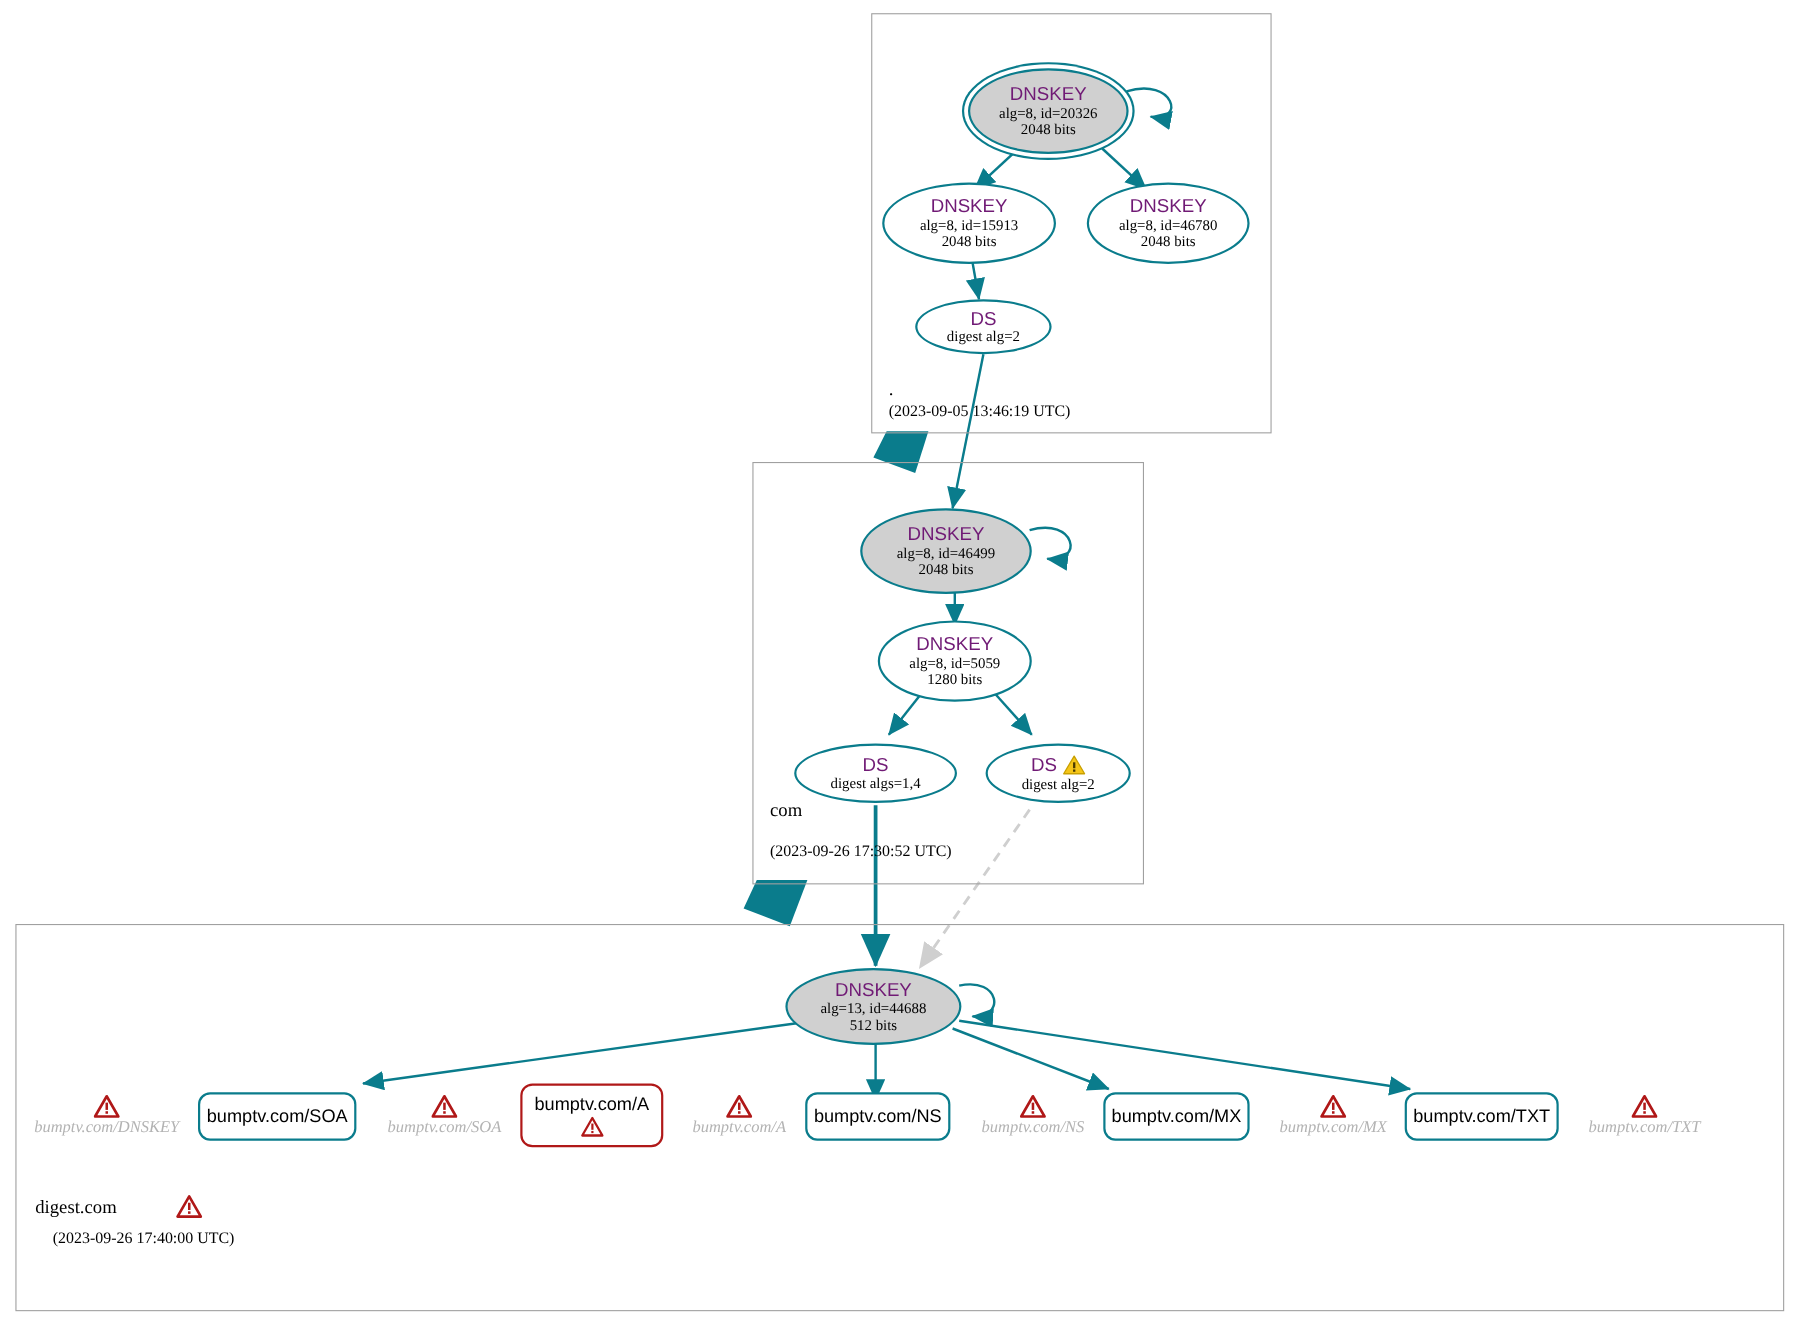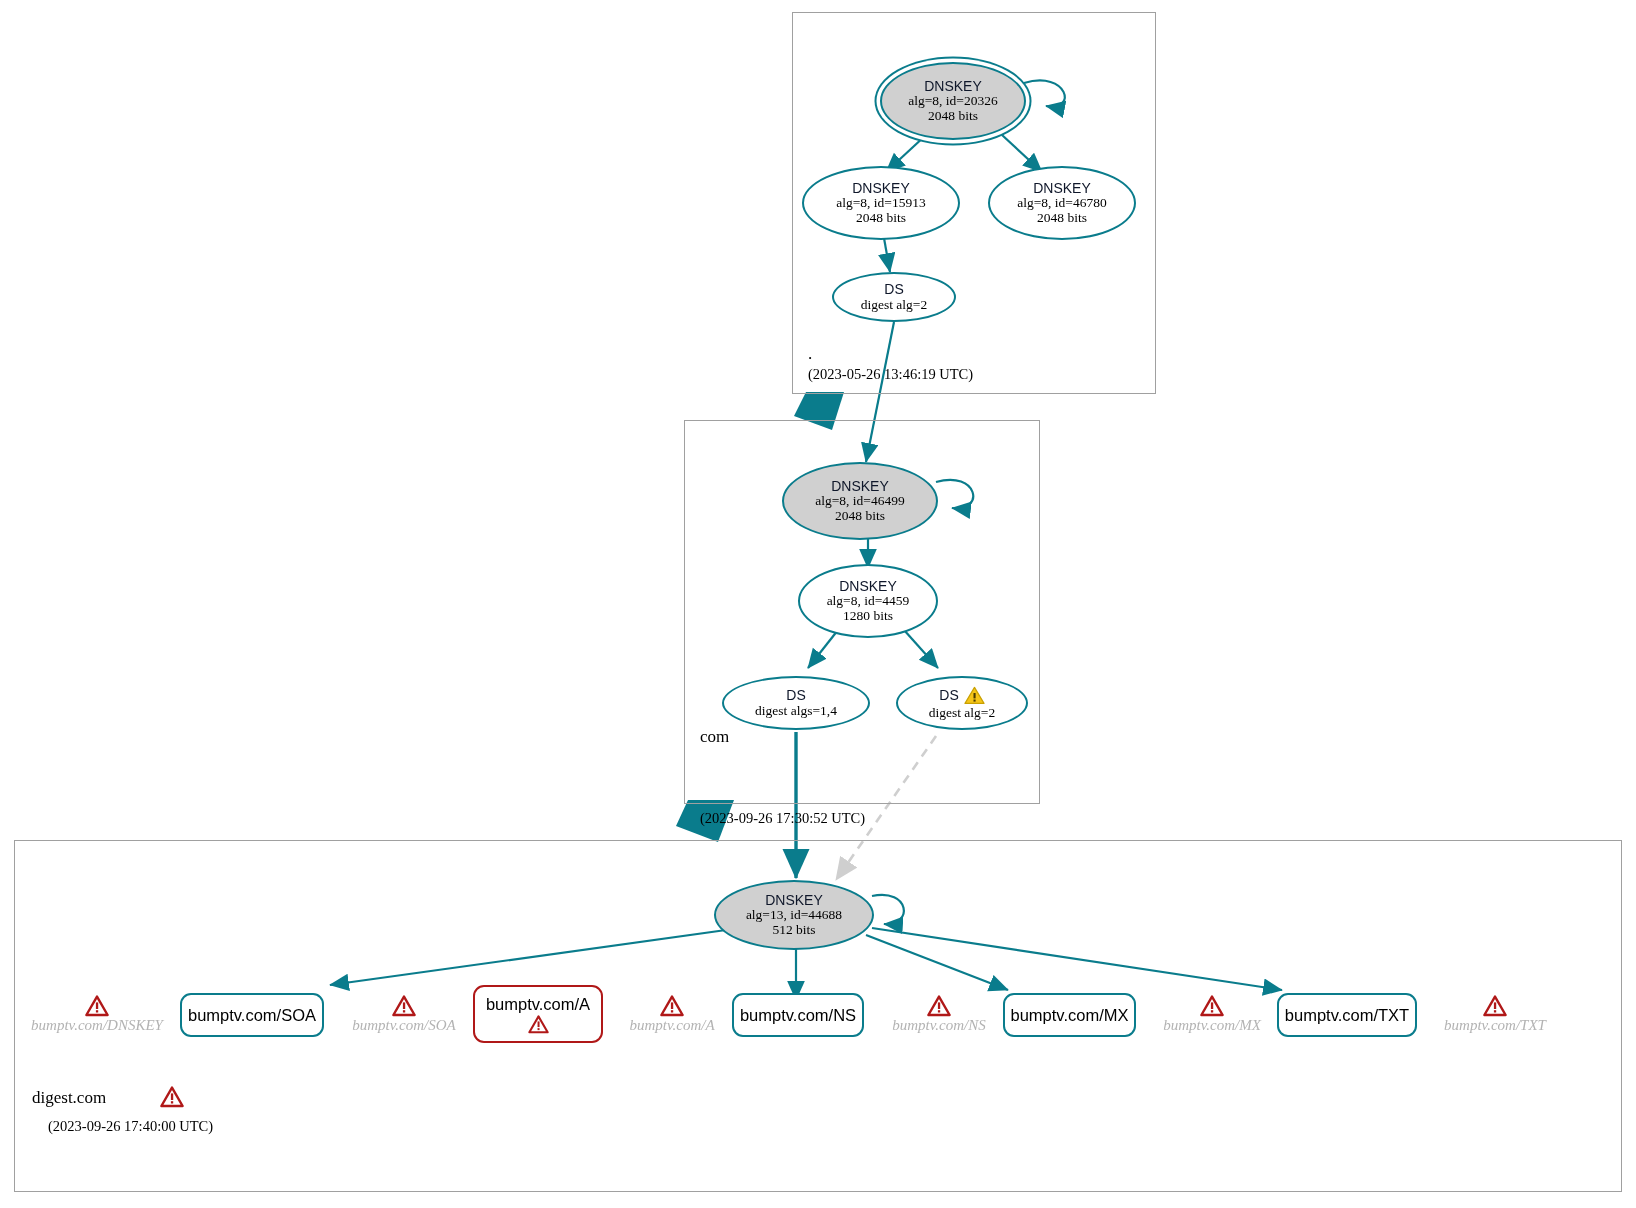--- a/index.html
+++ b/index.html
@@ -12,21 +12,21 @@
   .zone{position:absolute;border:1.4px solid #a0a0a0;background:transparent;box-sizing:border-box;}
   .zone-label{position:absolute;font-family:"Liberation Serif",serif;font-size:17px;color:#000;white-space:nowrap;}
   .zone-time{position:absolute;font-family:"Liberation Serif",serif;font-size:14.5px;color:#000;white-space:nowrap;}
 
   
   .node{position:absolute;box-sizing:border-box;display:flex;flex-direction:column;
         align-items:center;justify-content:center;border-radius:50%;
         border:2px solid #0a7c8c;background:#ffffff;text-align:center;}
   .node.secure{background:#d0d0d0;}
   .node.dbl{box-shadow:0 0 0 3.5px #ffffff, 0 0 0 5.5px #0a7c8c;}
-  .n-title{font-family:"Liberation Sans",sans-serif;font-size:14px;color:#0f172a;line-height:1.05;}
+  .n-title{font-family:"Liberation Sans",sans-serif;font-size:17px;color:#701a75;line-height:1.05;}
   .n-sub{font-family:"Liberation Serif",serif;font-size:13.5px;color:#000;line-height:1.12;}
   .n-title-row{display:flex;align-items:center;justify-content:center;gap:5px;}
 
   
   .rrset{position:absolute;box-sizing:border-box;border:2px solid #0a7c8c;border-radius:11px;
          background:#fff;display:flex;flex-direction:column;align-items:center;justify-content:center;}
   .rrset.bogus{border-color:#b01818;}
   .rr-label{font-family:"Liberation Sans",sans-serif;font-size:16.5px;color:#000;white-space:nowrap;}
 
   
@@ -93,21 +93,21 @@
     </g>
 
     <g fill="#0a7c8c" stroke="none">
       <path d="M806,392 L844,392 L832,430 L794,416 z"></path>
       <path d="M688,800 L734,800 L718,842 L676,826 z"></path>
     </g>
   </svg>
 
   <div class="zone" style="left:792px;top:12px;width:364px;height:382px;"></div>
   <div class="zone-label" style="left:808px;top:344px;">.</div>
-  <div class="zone-time" style="left:808px;top:366px;">(2023-05-26 13:46:19 UTC)</div>
+  <div class="zone-time" style="left:808px;top:366px;">(2023-09-05 13:46:19 UTC)</div>
 
   <div class="node secure dbl" style="left:880px;top:62px;width:146px;height:78px;">
     <div class="n-title">DNSKEY</div>
     <div class="n-sub">alg=8, id=20326</div>
     <div class="n-sub">2048 bits</div>
   </div>
 
   <div class="node" style="left:802px;top:166px;width:158px;height:74px;">
     <div class="n-title">DNSKEY</div>
     <div class="n-sub">alg=8, id=15913</div>
@@ -120,31 +120,31 @@
     <div class="n-sub">2048 bits</div>
   </div>
 
   <div class="node" style="left:832px;top:272px;width:124px;height:50px;">
     <div class="n-title">DS</div>
     <div class="n-sub">digest alg=2</div>
   </div>
 
   <div class="zone" style="left:684px;top:420px;width:356px;height:384px;"></div>
   <div class="zone-label" style="left:700px;top:727px;">com</div>
-  <div class="zone-time" style="left:700px;top:810px;">(2023-09-26 17:30:52 UTC)</div>
+  <div class="zone-time" style="left:700px;top:766px;">(2023-09-26 17:30:52 UTC)</div>
 
   <div class="node secure" style="left:782px;top:462px;width:156px;height:78px;">
     <div class="n-title">DNSKEY</div>
     <div class="n-sub">alg=8, id=46499</div>
     <div class="n-sub">2048 bits</div>
   </div>
 
   <div class="node" style="left:798px;top:564px;width:140px;height:74px;">
     <div class="n-title">DNSKEY</div>
-    <div class="n-sub">alg=8, id=4459</div>
+    <div class="n-sub">alg=8, id=5059</div>
     <div class="n-sub">1280 bits</div>
   </div>
 
   <div class="node" style="left:722px;top:676px;width:148px;height:54px;">
     <div class="n-title">DS</div>
     <div class="n-sub">digest algs=1,4</div>
   </div>
 
   <div class="node" style="left:896px;top:676px;width:132px;height:54px;">
     <div class="n-title-row">

